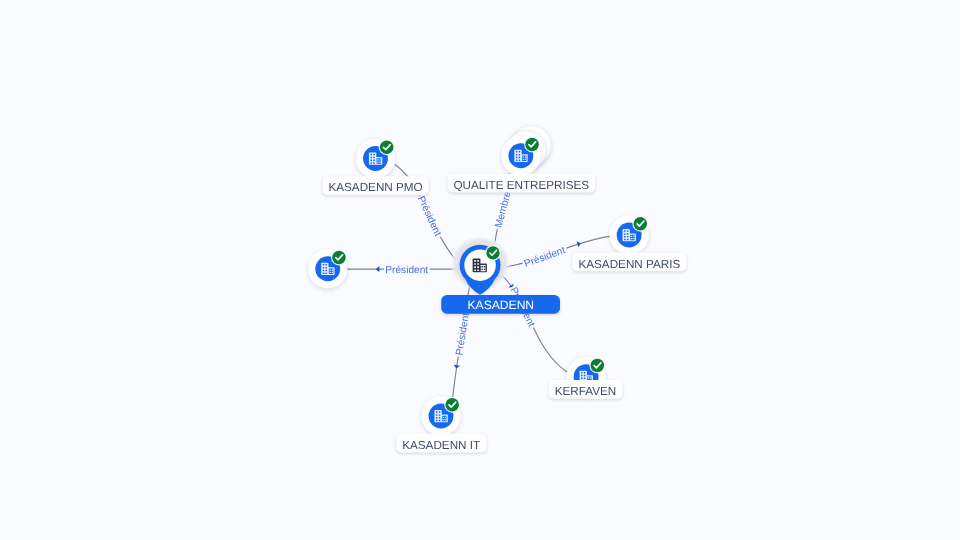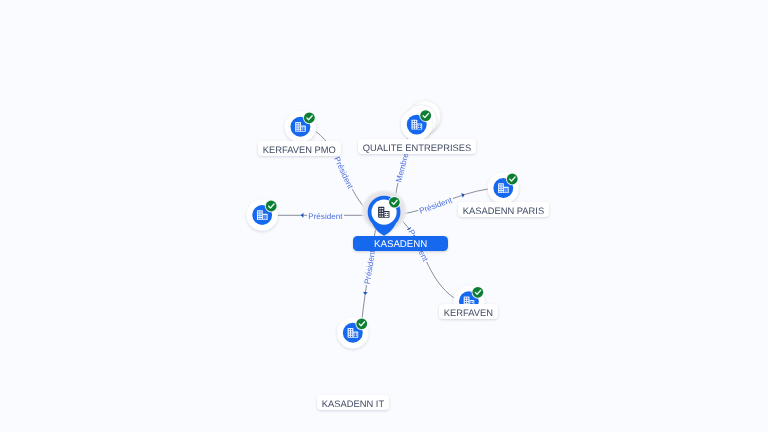--- a/index.html
+++ b/index.html
@@ -254,30 +254,30 @@
           </g>
           <g>
             <circle cx="394.40000000000003" cy="202.29999999999998" r="6.25" fill="#f4f9f4" opacity="0.92"></circle>
             <circle cx="394.40000000000003" cy="202.29999999999998" r="5.3" fill="#0d7c34"></circle>
             <path d="M391.89722222222224 202.39814814814812 L393.66388888888895 204.21388888888887 L397.19722222222225 200.28796296296295" fill="none" stroke="#eafbee" stroke-width="1.325" stroke-linecap="round" stroke-linejoin="round"></path>
           </g>
         </g>
       </g>
     </svg>
 <div class="chip" style="left: 257.9px; top: 141.1px;">
-      <span>KERFAVEN PMO</span>
+      <span>KASADENN PMO</span>
     </div>
     <div class="chip" style="left: 457.8px; top: 202.3px;">
       <span>KASADENN PARIS</span>
     </div>
     <div class="chip" style="left: 357.7px; top: 138.9px;">
       <span>QUALITE ENTREPRISES</span>
     </div>
     <div class="chip" style="left: 439.4px; top: 304px;">
       <span>KERFAVEN</span>
     </div>
-    <div class="chip" style="left: 316.8px; top: 347.1px; margin-top: 48px;">
+    <div class="chip" style="left: 316.8px; top: 347.1px;">
       <span>KASADENN IT</span>
     </div>
     <div class="chip chip-center" style="left: 353.3px; top: 236px;">
       <span>KASADENN</span>
     </div>
   </div>
 
 </body></html>

